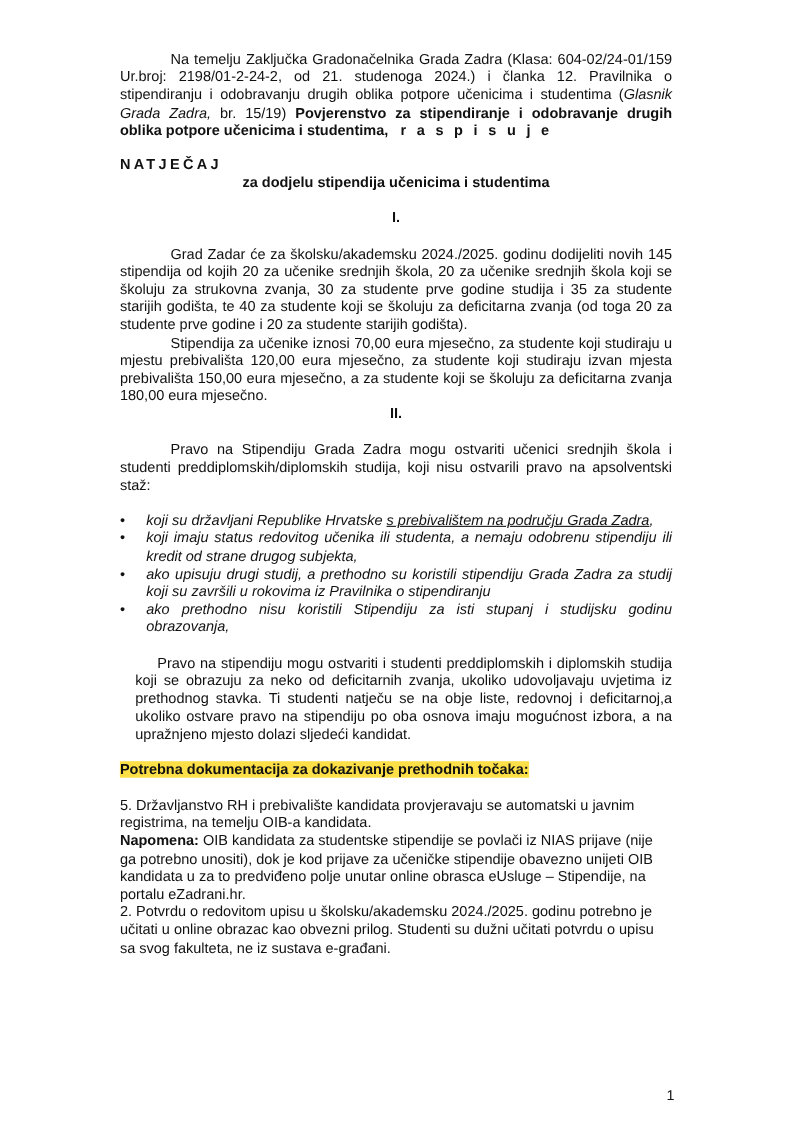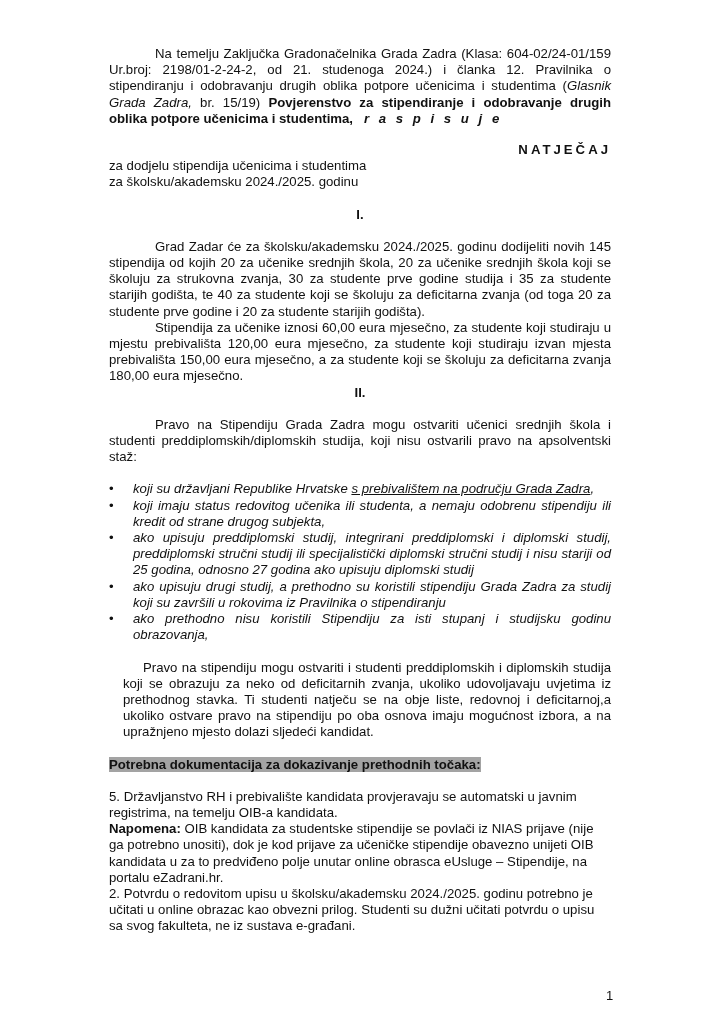--- a/index.html
+++ b/index.html
@@ -6,57 +6,55 @@
   body {
     width: 724px; height: 1024px; position: relative; overflow: hidden;
     font-family: "Liberation Sans", sans-serif; color: #111;
     font-size: 13.2px; line-height: 16.2px;
   }
   .page { position: absolute; left: 109px; top: 46px; width: 502px; }
   p { margin: 0; }
   .just { text-align: justify; }
   .indent { text-indent: 46px; }
   .indent-sm { text-indent: 20px; margin-left: 14px; }
-  .spaced { letter-spacing: 3px; font-style: italic; }
-  .title { font-weight: bold; text-align: right; letter-spacing: 3px; margin-top: 15px; }
-  .subtitle { font-weight: normal; }
+  .spaced { letter-spacing: 3px; }
+  .title { font-weight: bold; text-align: left; letter-spacing: 3px; margin-top: 15px; }
+  .subtitle { font-weight: bold; text-align: center; }
   .roman { font-weight: bold; text-align: center; }
   ul.bullets { list-style: none; margin: 16px 0 0 0; padding: 0; }
   ul.bullets li { position: relative; padding-left: 24px; font-style: italic; text-align: justify; }
   ul.bullets li::before { content: "•"; position: absolute; left: 0; font-style: normal; }
   u { text-decoration: underline; }
-  .hl { background: #a3a3a3; font-weight: bold; }
+  .hl { background: #fde047; font-weight: bold; }
   .page-number { position: absolute; left: 606px; top: 988px; font-size: 13px; }
 </style>
 </head>
 <body>
 
 <div class="page">
 
   <p class="just indent">
     <span>Na temelju Zaključka Gradonačelnika Grada Zadra (Klasa: 604-02/24-01/159 Ur.broj: 2198/01-2-24-2, od 21. studenoga 2024.) i članka 12. Pravilnika o stipendiranju i odobravanju drugih oblika potpore učenicima i studentima (</span><i>Glasnik Grada Zadra,</i><span> br. 15/19) </span><b>Povjerenstvo za stipendiranje i odobravanje drugih oblika potpore učenicima i studentima,</b>&nbsp;&nbsp; <b class="spaced">r a s p i s u j e</b>
   </p>
 
   <p class="title">NATJEČAJ</p>
   <p class="subtitle">za dodjelu stipendija učenicima i studentima</p>
-  <p class="subtitle">za školsku/akademsku 2024./2025. godinu</p>
 
   <p class="roman" style="margin-top:16px">I.</p>
 
   <p class="just indent" style="margin-top:16px">Grad Zadar će za školsku/akademsku 2024./2025. godinu dodijeliti novih 145 stipendija od kojih 20 za učenike srednjih škola, 20 za učenike srednjih škola koji se školuju za strukovna zvanja, 30 za studente prve godine studija i 35 za studente starijih godišta, te 40 za studente koji se školuju za deficitarna zvanja (od toga 20 za studente prve godine i 20 za studente starijih godišta).</p>
-  <p class="just indent">Stipendija za učenike iznosi 60,00 eura mjesečno, za studente koji studiraju u mjestu prebivališta 120,00 eura mjesečno, za studente koji studiraju izvan mjesta prebivališta 150,00 eura mjesečno, a za studente koji se školuju za deficitarna zvanja 180,00 eura mjesečno.</p>
+  <p class="just indent">Stipendija za učenike iznosi 70,00 eura mjesečno, za studente koji studiraju u mjestu prebivališta 120,00 eura mjesečno, za studente koji studiraju izvan mjesta prebivališta 150,00 eura mjesečno, a za studente koji se školuju za deficitarna zvanja 180,00 eura mjesečno.</p>
 
   <p class="roman">II.</p>
 
   <p class="just indent" style="margin-top:16px">Pravo na Stipendiju Grada Zadra mogu ostvariti učenici srednjih škola i studenti preddiplomskih/diplomskih studija, koji nisu ostvarili pravo na apsolventski staž:</p>
 
   <ul class="bullets">
     <li><span> koji su državljani Republike Hrvatske </span><u>s prebivalištem na području Grada Zadra</u><span>,</span></li>
     <li><span>koji imaju status redovitog učenika ili studenta, a nemaju odobrenu stipendiju ili kredit od strane drugog subjekta,</span></li>
-    <li><span>ako upisuju preddiplomski studij, integrirani preddiplomski i diplomski studij, preddiplomski stručni studij ili specijalistički diplomski stručni studij i nisu stariji od 25 godina, odnosno 27 godina ako upisuju diplomski studij</span></li>
     <li><span>ako upisuju drugi studij, a prethodno su koristili stipendiju Grada Zadra za studij koji su završili u rokovima iz Pravilnika o stipendiranju</span></li>
     <li><span>ako prethodno nisu koristili Stipendiju za isti stupanj i studijsku godinu obrazovanja,</span></li>
   </ul>
 
   <p class="just indent-sm" style="margin-top:16px">Pravo na stipendiju mogu ostvariti i studenti preddiplomskih i diplomskih studija koji se obrazuju za neko od deficitarnih zvanja, ukoliko udovoljavaju uvjetima iz prethodnog stavka. Ti studenti natječu se na obje liste, redovnoj i deficitarnoj,a ukoliko ostvare pravo na stipendiju po oba osnova imaju mogućnost izbora, a na upražnjeno mjesto dolazi sljedeći kandidat.</p>
 
   <p style="margin-top:16px"><span class="hl">Potrebna dokumentacija za dokazivanje prethodnih točaka:</span></p>
 
   <p style="margin-top:16px">5. Državljanstvo RH i prebivalište kandidata provjeravaju se automatski u javnim registrima, na temelju OIB-a kandidata.</p>
   <p><b>Napomena:</b><span> OIB kandidata za studentske stipendije se povlači iz NIAS prijave (nije ga potrebno unositi), dok je kod prijave za učeničke stipendije obavezno unijeti OIB kandidata u za to predviđeno polje unutar online obrasca eUsluge – Stipendije, na portalu eZadrani.hr.</span></p>

